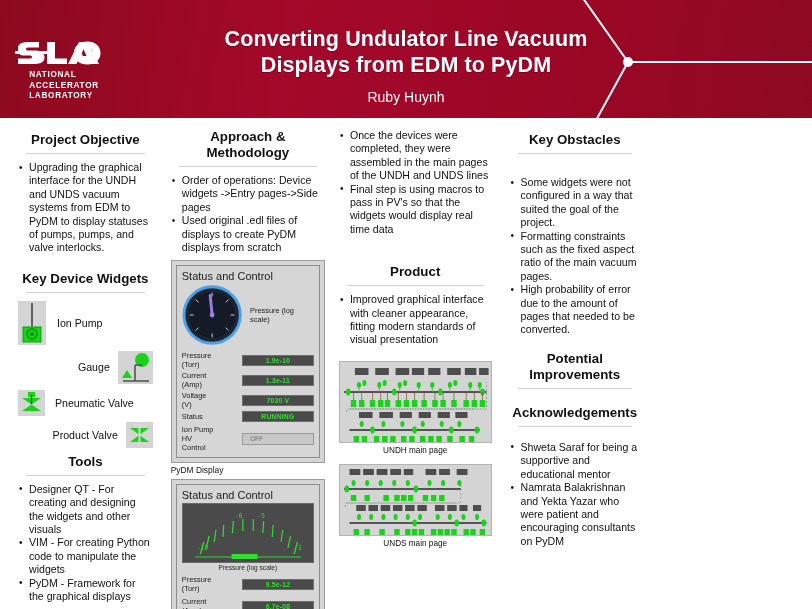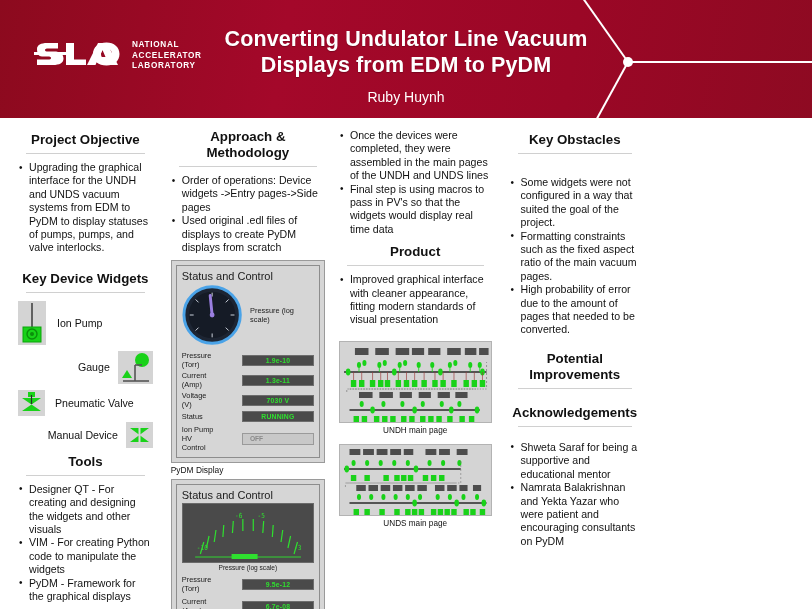--- a/index.html
+++ b/index.html
@@ -32,21 +32,21 @@
     text-shadow: 0 1px 1px rgba(0,0,0,.25);
   }
   .poster-author {
     color: #ffffff;
     font-size: 14px;
     font-weight: normal;
     margin-top: 11px;
   }
 
   
-  .logo { position: absolute; left: 34px; top: 40px; display: flex; align-items: center; }
+  .logo { position: absolute; left: 15px; top: 40px; display: flex; align-items: center; flex-direction: column; }
   .logo-mark { display: block; }
   .logo-text {
     margin-left: 8px;
     color: #ffffff;
     font-size: 8.2px;
     font-weight: bold;
     line-height: 10.5px;
     letter-spacing: 0.7px;
   }
 
@@ -246,21 +246,21 @@
         <svg width="27" height="26" viewBox="0 0 27 26">
           <path d="M4 8 L23 8 L4 21 L23 21 Z" fill="#19d219"></path>
           <rect x="10" y="2" width="7" height="5" fill="#19d219"></rect>
           <line x1="13.5" y1="5" x2="13.5" y2="14" stroke="#2a2a2a" stroke-width="1.2"></line>
         </svg>
       </span>
       <span class="widget-label" style="margin-left:10px">Pneumatic Valve</span>
     </div>
 
     <div class="widget-row right">
-      <span class="widget-label" style="margin-right:8px">Manual Device</span>
+      <span class="widget-label" style="margin-right:8px">Product Valve</span>
       <span class="chip" style="width:27px;height:26px">
         <svg width="27" height="26" viewBox="0 0 27 26">
           <path d="M4 6 L23 6 L4 20 L23 20 Z" fill="#19d219"></path>
           <line x1="13.5" y1="4" x2="13.5" y2="22" stroke="#d8d8d8" stroke-width="2"></line>
           <line x1="7" y1="3" x2="20" y2="3" stroke="#d8d8d8" stroke-width="2"></line>
         </svg>
       </span>
     </div>
 
     <h2 class="section-title" style="margin-top:6px">Tools</h2>
@@ -386,21 +386,21 @@
     </div>
 
   </div>
 
   <div class="col col-3">
     <ul class="bullets" style="margin-top:2px">
       <li>Once the devices were completed, they were assembled in the main pages of the UNDH and UNDS lines</li>
       <li>Final step is using macros to pass in PV's so that the widgets would display real time data</li>
     </ul>
 
-    <h2 class="section-title" style="margin-top:8px">Product</h2>
+    <h2 class="section-title" style="margin-top:28px">Product</h2>
     <div class="rule"></div>
     <ul class="bullets">
       <li>Improved graphical interface with cleaner appearance, fitting modern standards of visual presentation</li>
     </ul>
 
     <div class="diagram-box" style="margin-top:14px;height:82px">
       <svg width="100%" height="82" viewBox="0 0 222 82" preserveAspectRatio="none">
         <g fill="#4d4d4d">
           <rect x="22" y="6" width="20" height="7"></rect>
             <rect x="52" y="6" width="20" height="7"></rect>

